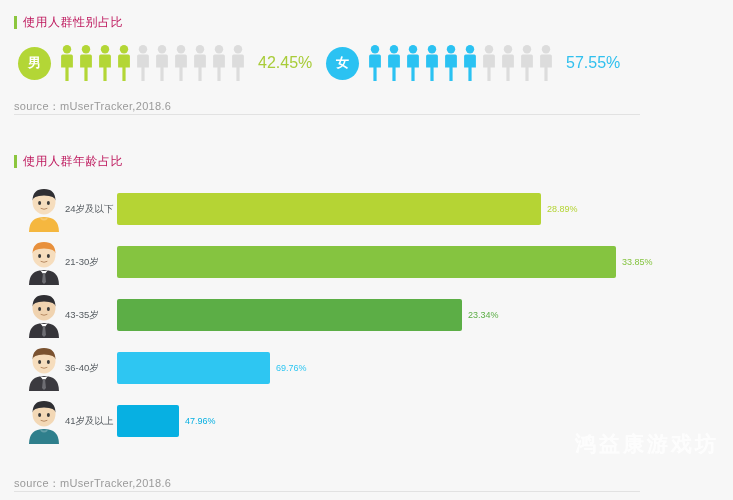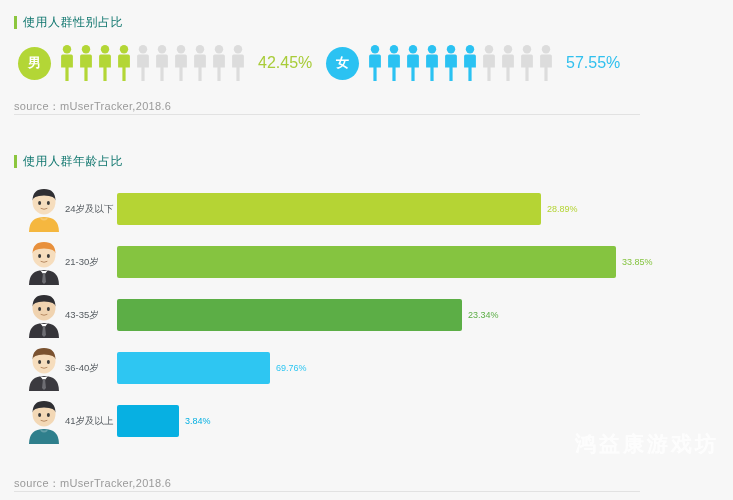--- a/index.html
+++ b/index.html
@@ -14,21 +14,21 @@
     width: 733px; height: 500px;
     background: #f7f7f7;
   }
 
   
   .sec-title {
     position: absolute;
     display: flex;
     align-items: center;
     font-size: 12px;
-    color: #0f766e;
+    color: #be185d;
     letter-spacing: .5px;
   }
   .sec-title .accent {
     display: inline-block;
     width: 3px; height: 13px;
     background: #8cc63e;
     margin-right: 6px;
   }
 
   
@@ -295,21 +295,21 @@
             <path d="M8.6 14.5 Q8.6 3 20 3 Q31.4 3 31.4 14.5 Q31.4 10 20 9.6 Q8.6 10 8.6 14.5 Z" fill="#2f2f33"></path>
             <ellipse cx="15.6" cy="17" rx="1.5" ry="2" fill="#3a3a3a"></ellipse>
             <ellipse cx="24.4" cy="17" rx="1.5" ry="2" fill="#3a3a3a"></ellipse>
             <path d="M17 22.5 Q20 24.2 23 22.5" stroke="#b98c64" stroke-width="1" fill="none" stroke-linecap="round"></path>
             <path d="M5 46 Q5 31 20 31 Q35 31 35 46 Z" fill="#2f7f8c"></path>
             <path d="M16.5 31 Q20 34 23.5 31 L23.5 33 Q20 36 16.5 33 Z" fill="#ffffff" opacity=".25"></path>
           </svg></span>
         <span class="age-label">41岁及以上</span>
         <span class="bar-wrap">
           <span class="bar" style="width:62px;background:#07b0e2;"></span>
-          <span class="bar-val" style="color:#07b0e2;">3.84%</span>
+          <span class="bar-val" style="color:#07b0e2;">47.96%</span>
         </span>
       </div>
     </div>
 
   <div class="source" style="left:14px; top:476px;">source：mUserTracker,2018.6</div>
   <div class="source-rule" style="left:14px; top:491px; width:626px;"></div>
 
   <div class="watermark">鸿益康游戏坊</div>
 </div>
 

